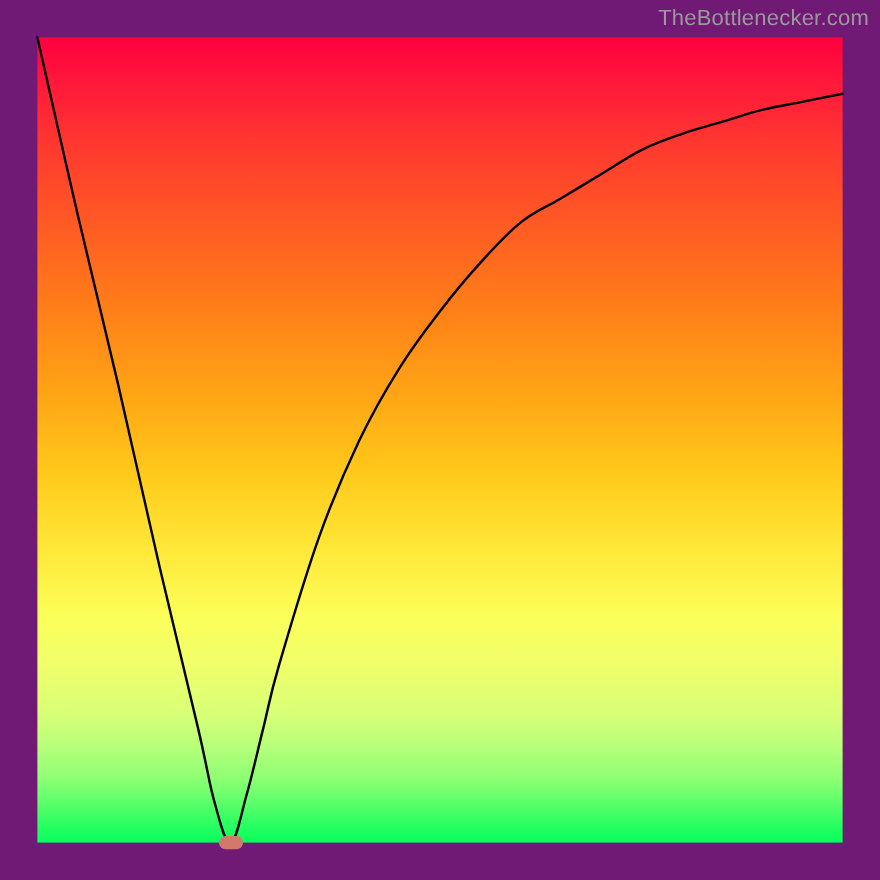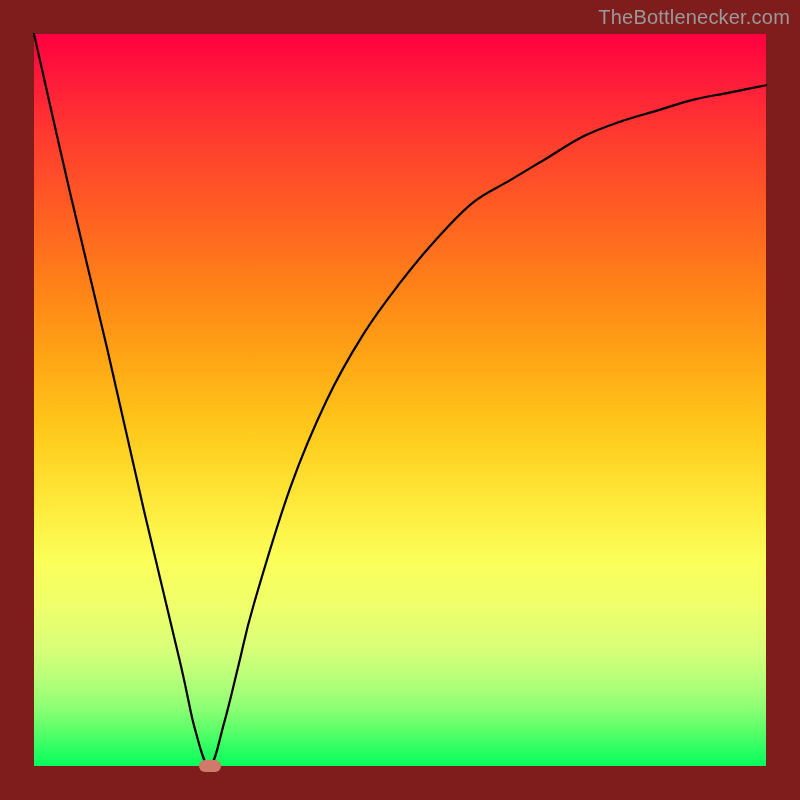--- a/index.html
+++ b/index.html
@@ -7,21 +7,21 @@
     padding: 0;
     width: 800px;
     height: 800px;
     overflow: hidden;
     font-family: Arial, Helvetica, sans-serif;
   }
   .frame {
     position: relative;
     width: 800px;
     height: 800px;
-    background: #7f1d1d;
+    background: #701a75;
   }
   .plot-area {
     position: absolute;
     left: 34px;
     top: 34px;
     width: 732px;
     height: 732px;
     background: linear-gradient(
       to bottom,
       #ff0040 0%,

